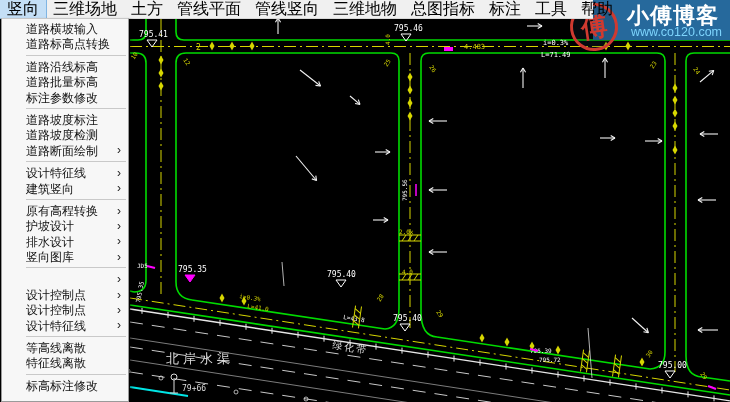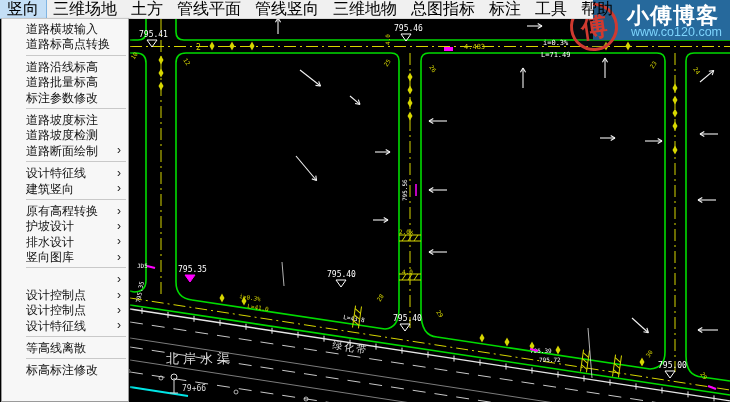--- a/index.html
+++ b/index.html
@@ -410,18 +410,21 @@
         <span class="arr">›</span>
       </div>
       <div class="di">
         <span>设计特征线</span>
         <span class="arr">›</span>
       </div>
       <div class="sep"></div>
       <div class="di">
         <span>等高线离散</span>
       </div>
+      <div class="di">
+        <span>特征线离散</span>
+      </div>
       <div class="sep"></div>
       <div class="di">
         <span>标高标注修改</span>
       </div>
     </div>
 </div>
 
 </body></html>

